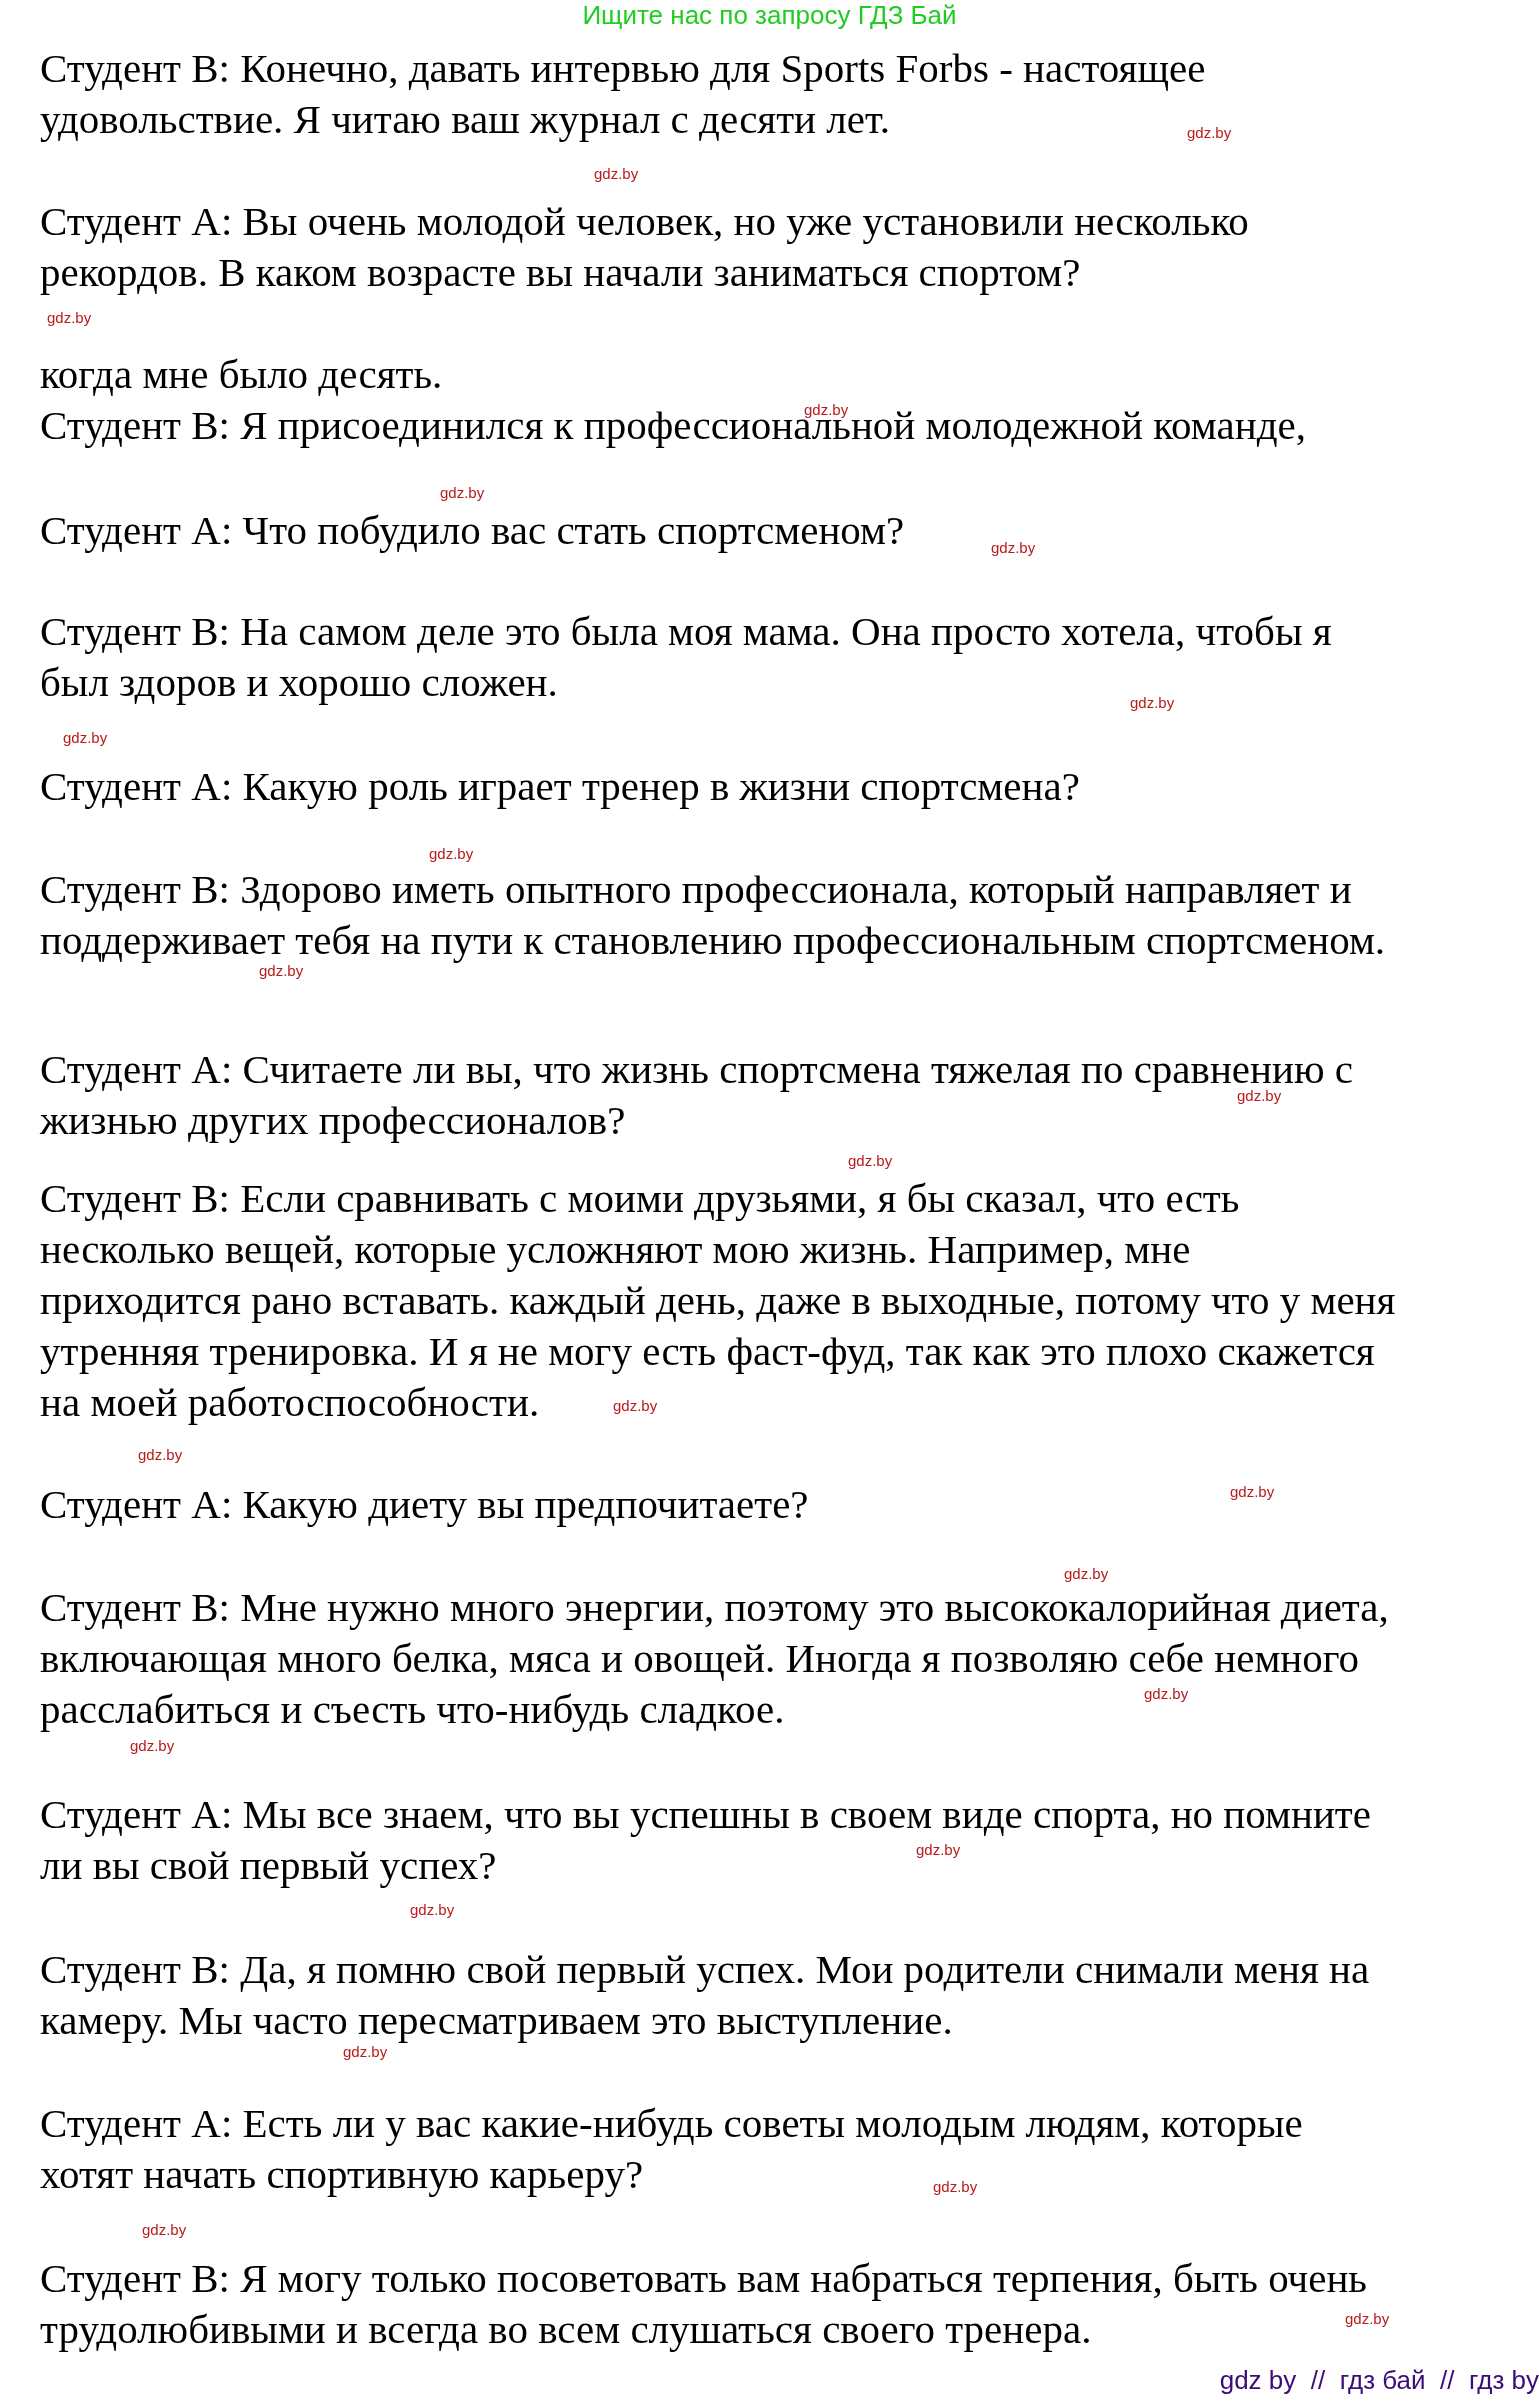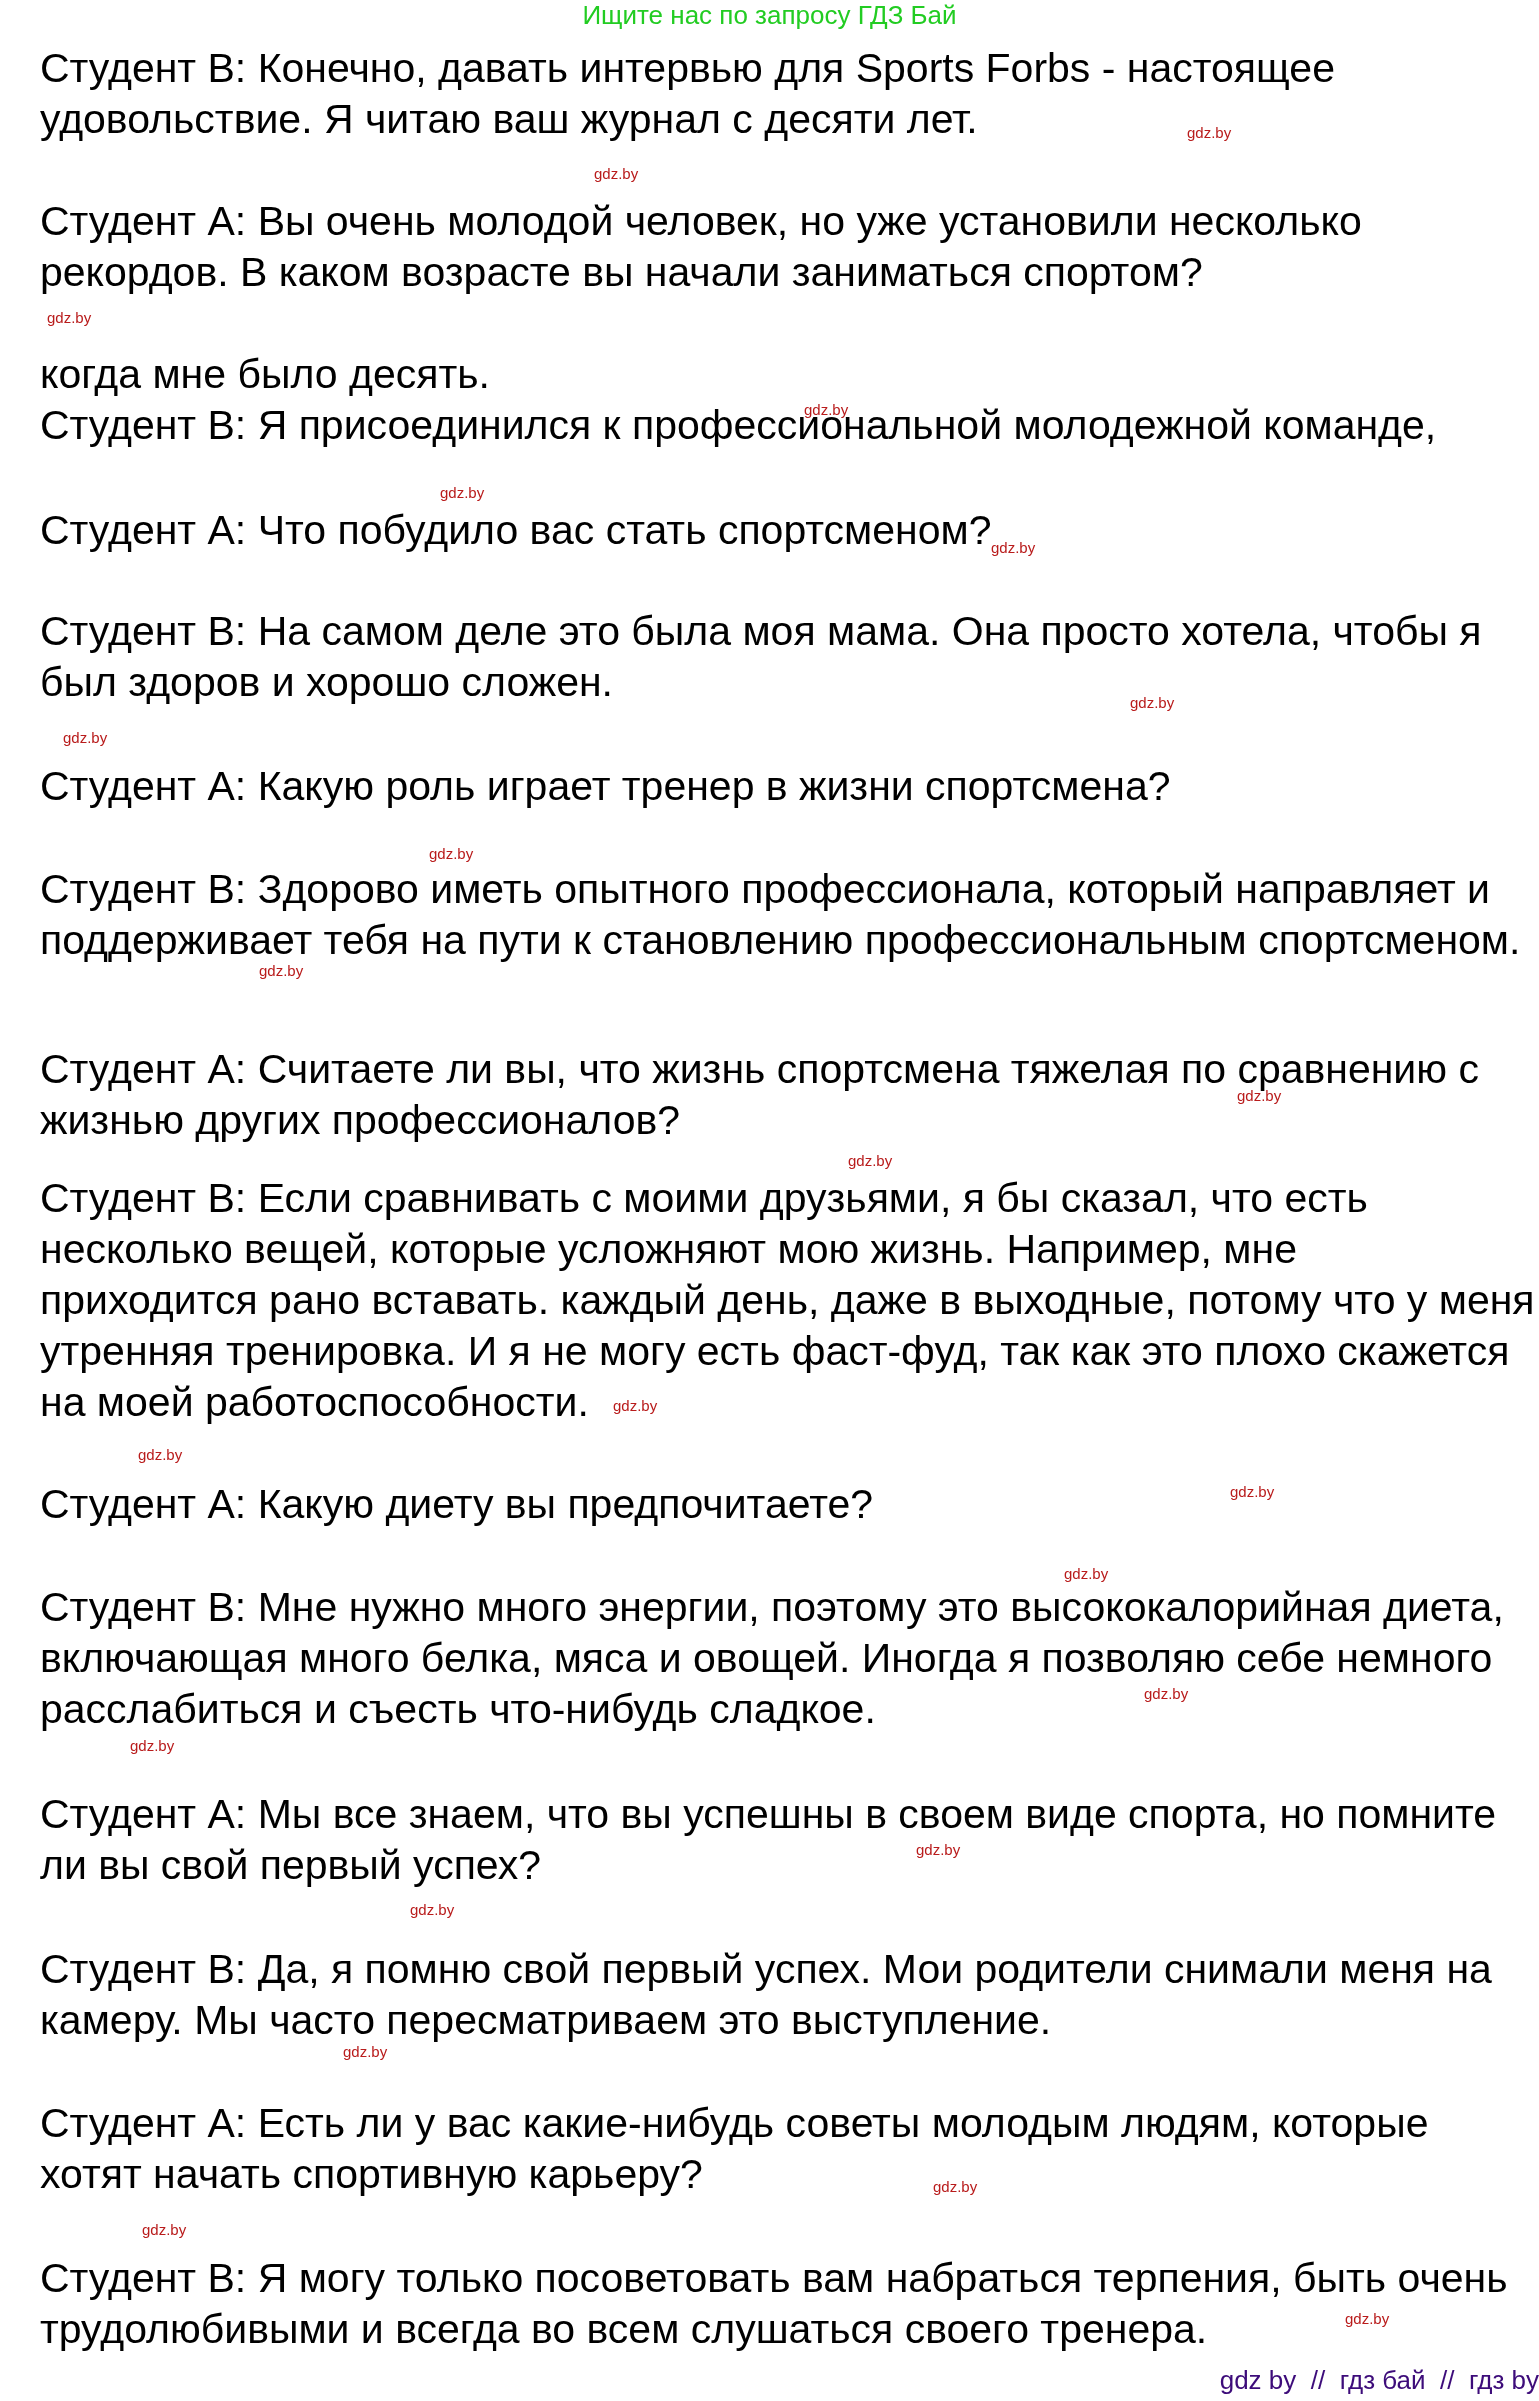--- a/index.html
+++ b/index.html
@@ -1,20 +1,20 @@
 <!DOCTYPE html>
 <html style="font-size:12.3px"><head>
 <meta charset="utf-8">
 <style>
   html, body { margin:0; padding:0; background:#ffffff; }
   body { width:1539px; height:2401px; position:relative; overflow:hidden; }
   .header { position:absolute; top:0; left:0; width:1539px; text-align:center;
     font-family:"Liberation Sans", sans-serif; font-size:26px; color:#22cc22; line-height:31px; }
   .p { position:absolute; left:40px; width:1493px;
-    font-family:Liberation Sans, sans-serif; font-size:41px; line-height:51px; color:#000;
+    font-family:Liberation Serif, serif; font-size:41px; line-height:51px; color:#000;
     white-space:nowrap; }
   .wm { position:absolute; font-family:"Liberation Sans", sans-serif; font-size:15px; color:#b91c1c; }
   .footer { position:absolute; top:2365px; left:0; width:1539px; text-align:right;
     font-family:"Liberation Sans", sans-serif; font-size:26px; color:#3d0c7a; }
 </style>
 </head>
 <body>
 
 <div class="header">Ищите нас по запросу ГДЗ Бай</div>
 

